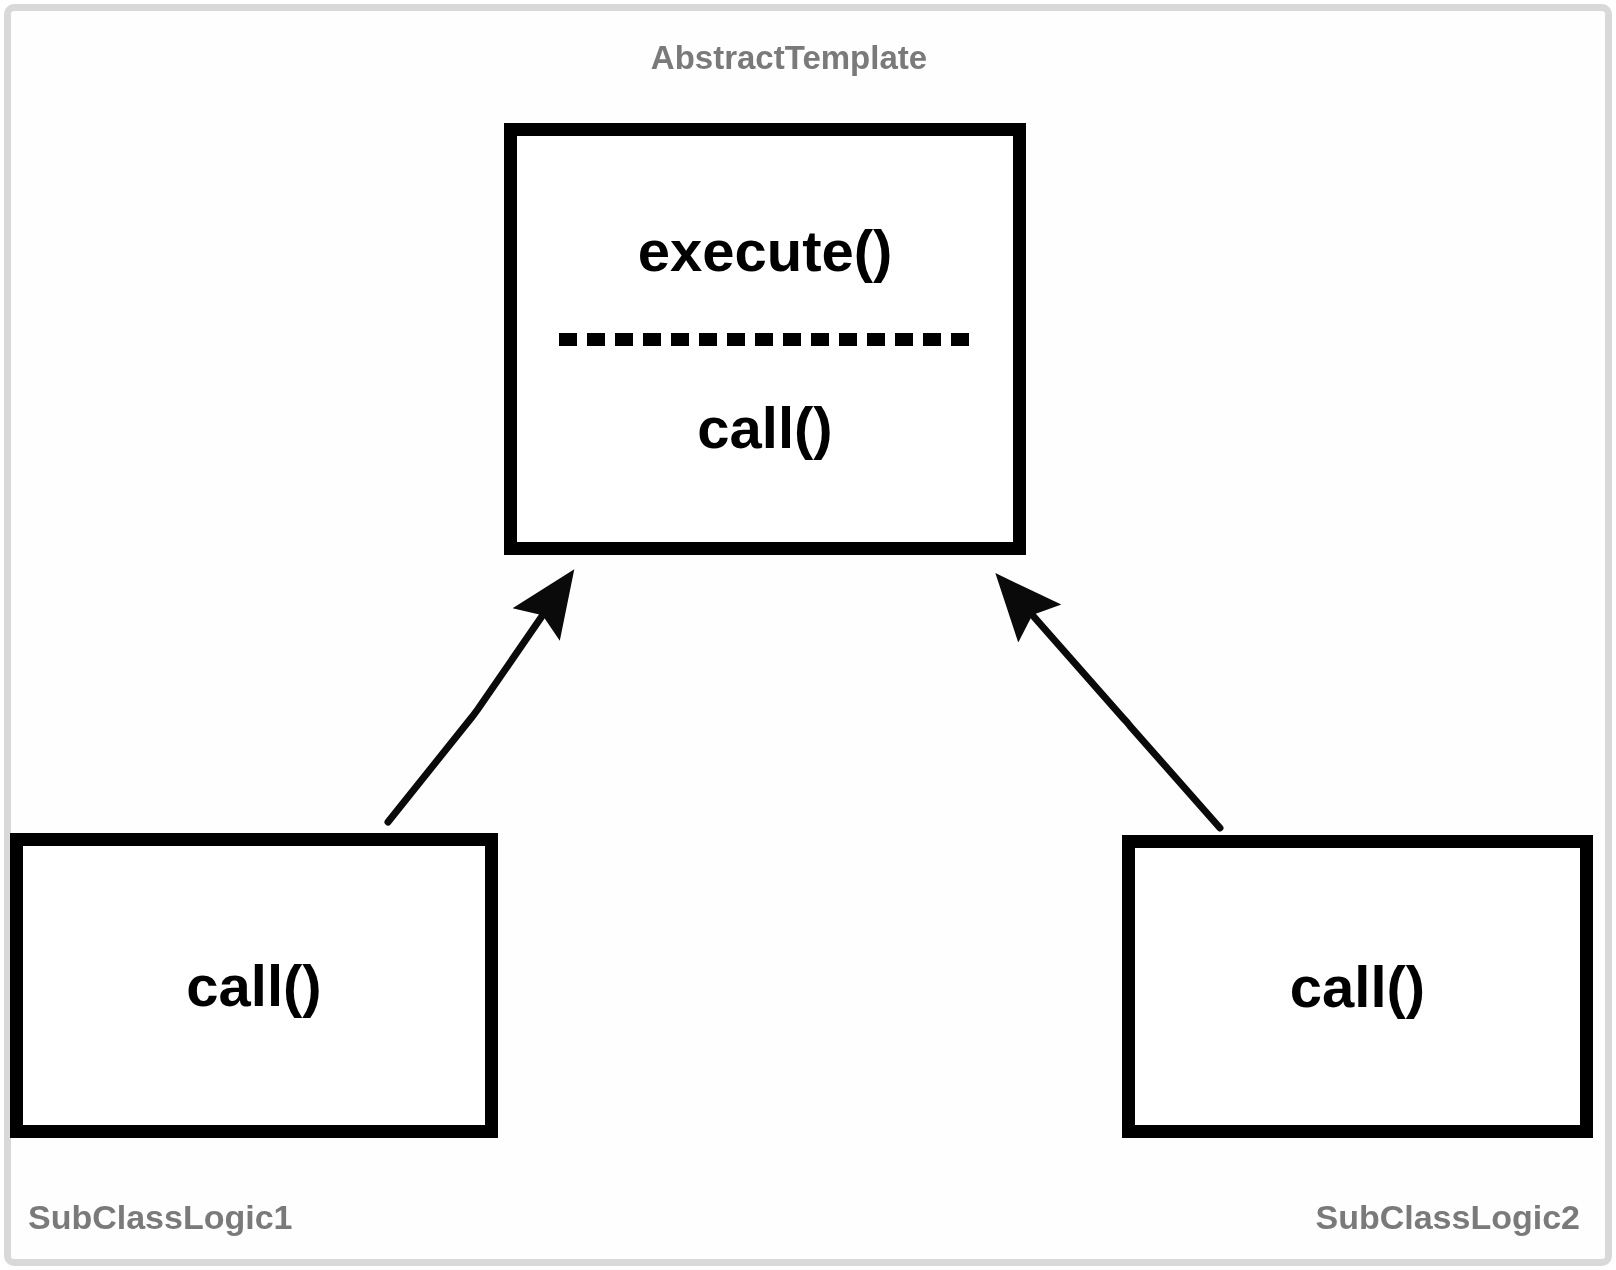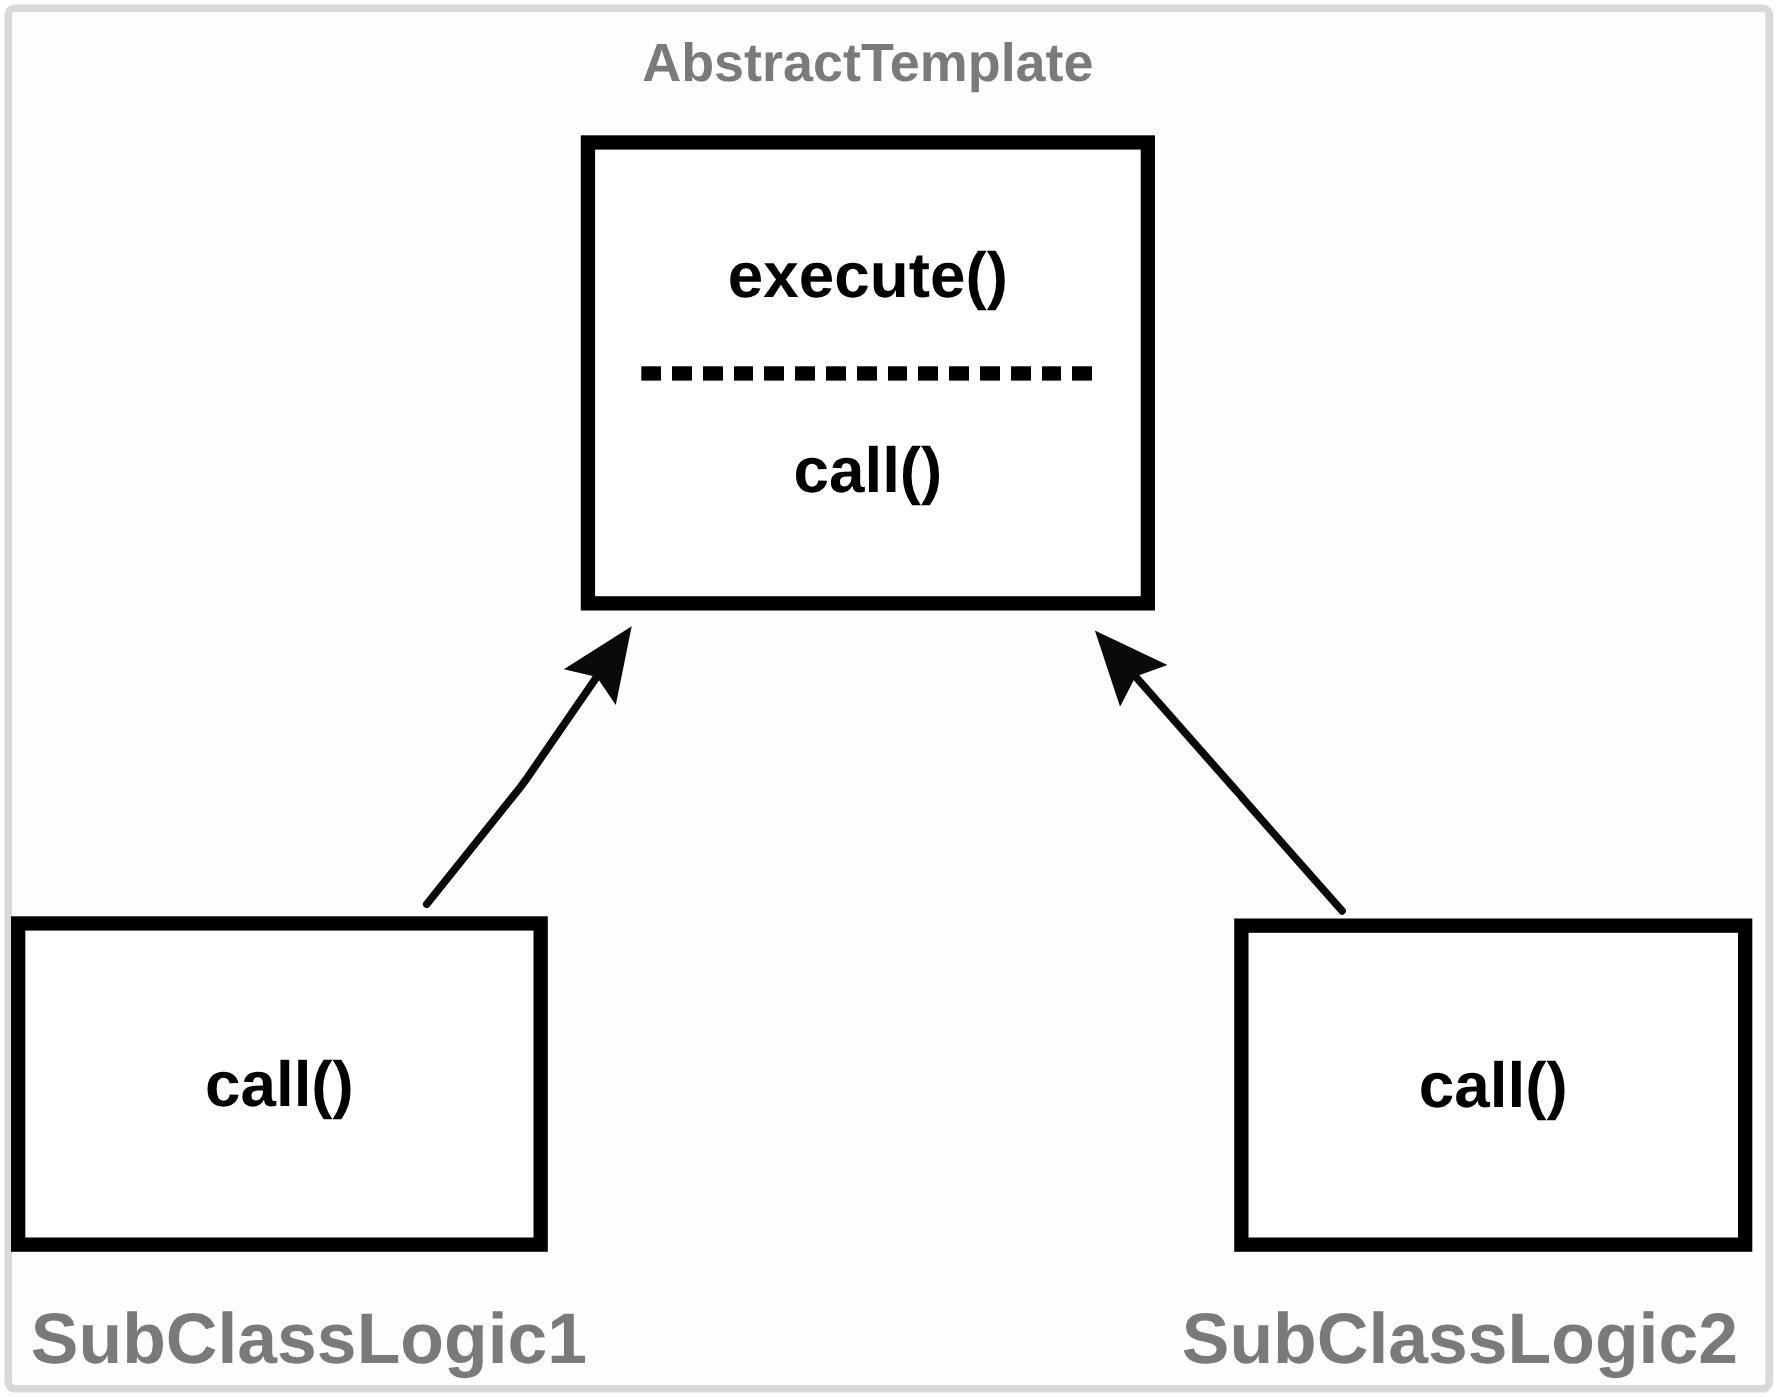--- a/index.html
+++ b/index.html
@@ -27,30 +27,30 @@
     inset: 0;
     width: 1616px;
     height: 1270px;
   }
   .class-title {
     position: absolute;
     left: 528px;
     top: 28px;
     width: 522px;
     text-align: center;
-    font-size: 49px;
+    font-size: 33px;
     font-weight: bold;
     color: #7a7a7a;
     letter-spacing: 0px;
     line-height: 60px;
     white-space: nowrap;
   }
   .abstract-box {
     position: absolute;
-    left: 528px;
+    left: 504px;
     top: 123px;
     width: 522px;
     height: 432px;
     box-sizing: border-box;
     border: 13px solid #000000;
     background: #ffffff;
     display: flex;
     flex-direction: column;
     align-items: center;
     justify-content: center;
@@ -87,21 +87,21 @@
   }
   .sub-box-2 {
     left: 1122px;
     top: 835px;
     width: 471px;
     height: 303px;
   }
   .sub-label {
     position: absolute;
     top: 1188px;
-    font-size: 65px;
+    font-size: 34px;
     font-weight: bold;
     color: #7a7a7a;
     line-height: 58px;
     white-space: nowrap;
   }
   .sub-label-1 { left: 28px; }
   .sub-label-2 { right: 36px; text-align: right; margin-left: 15px; }
   svg.arrows {
     position: absolute;
     inset: 0;

